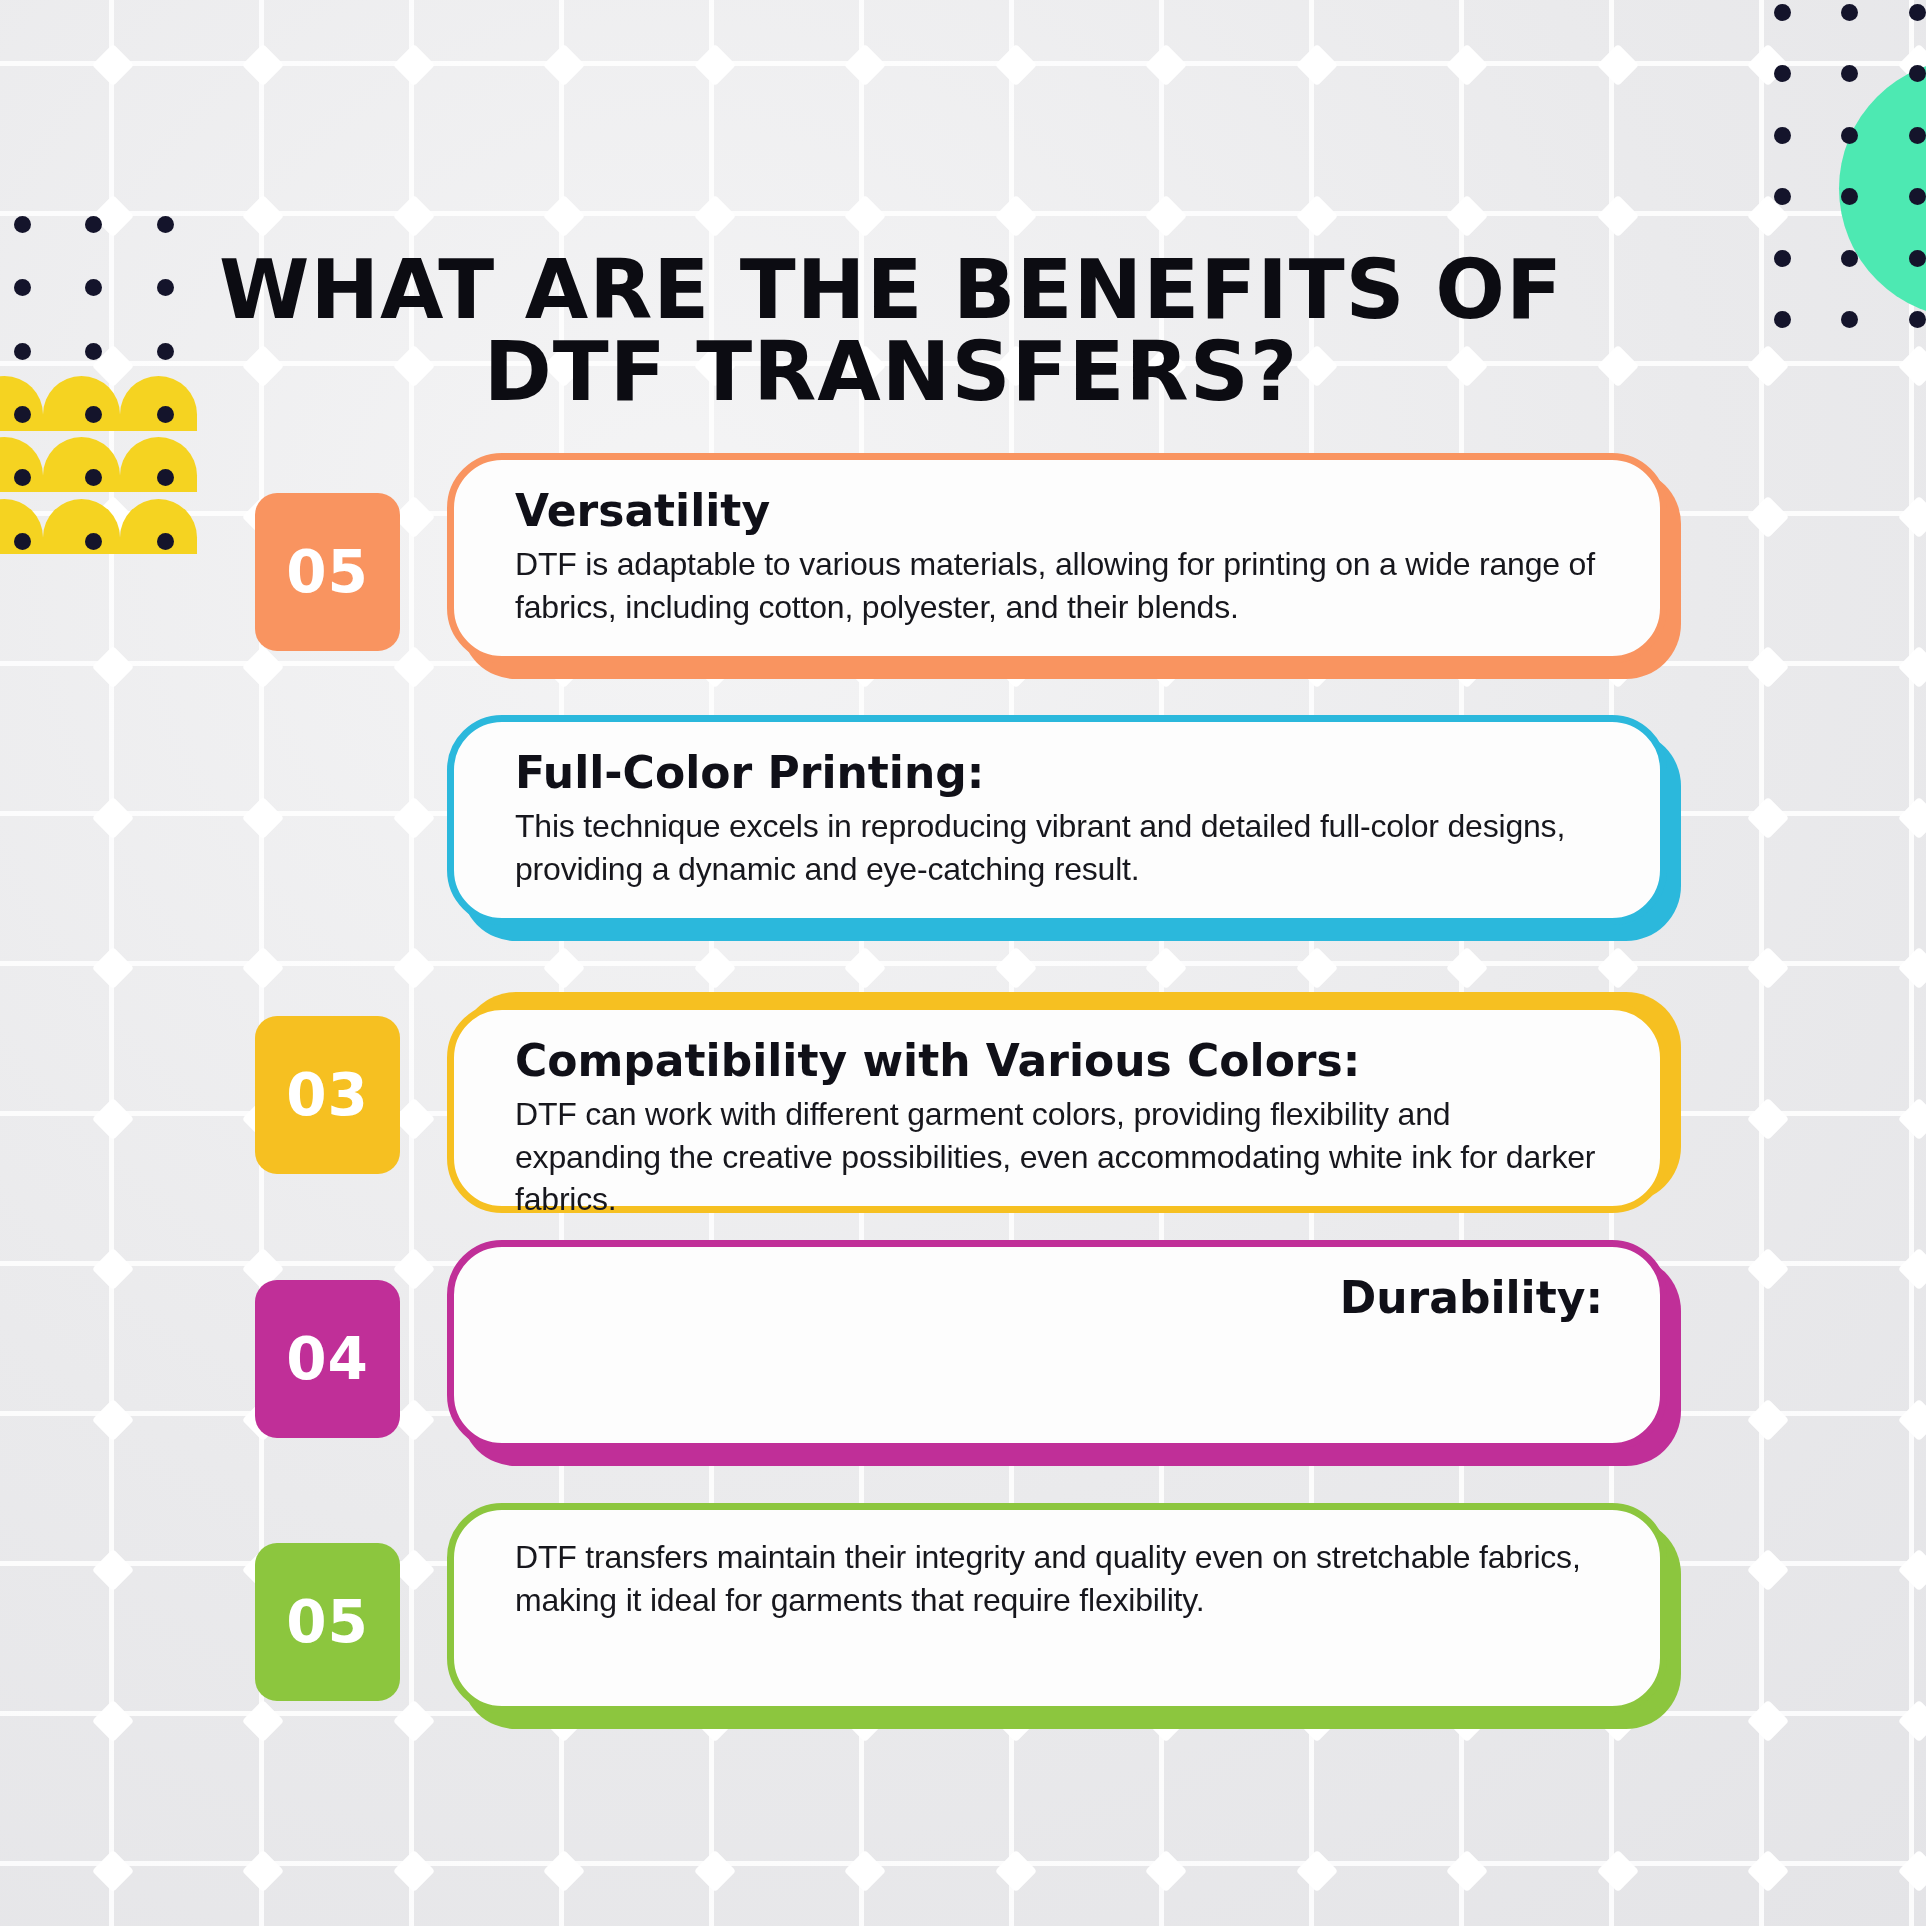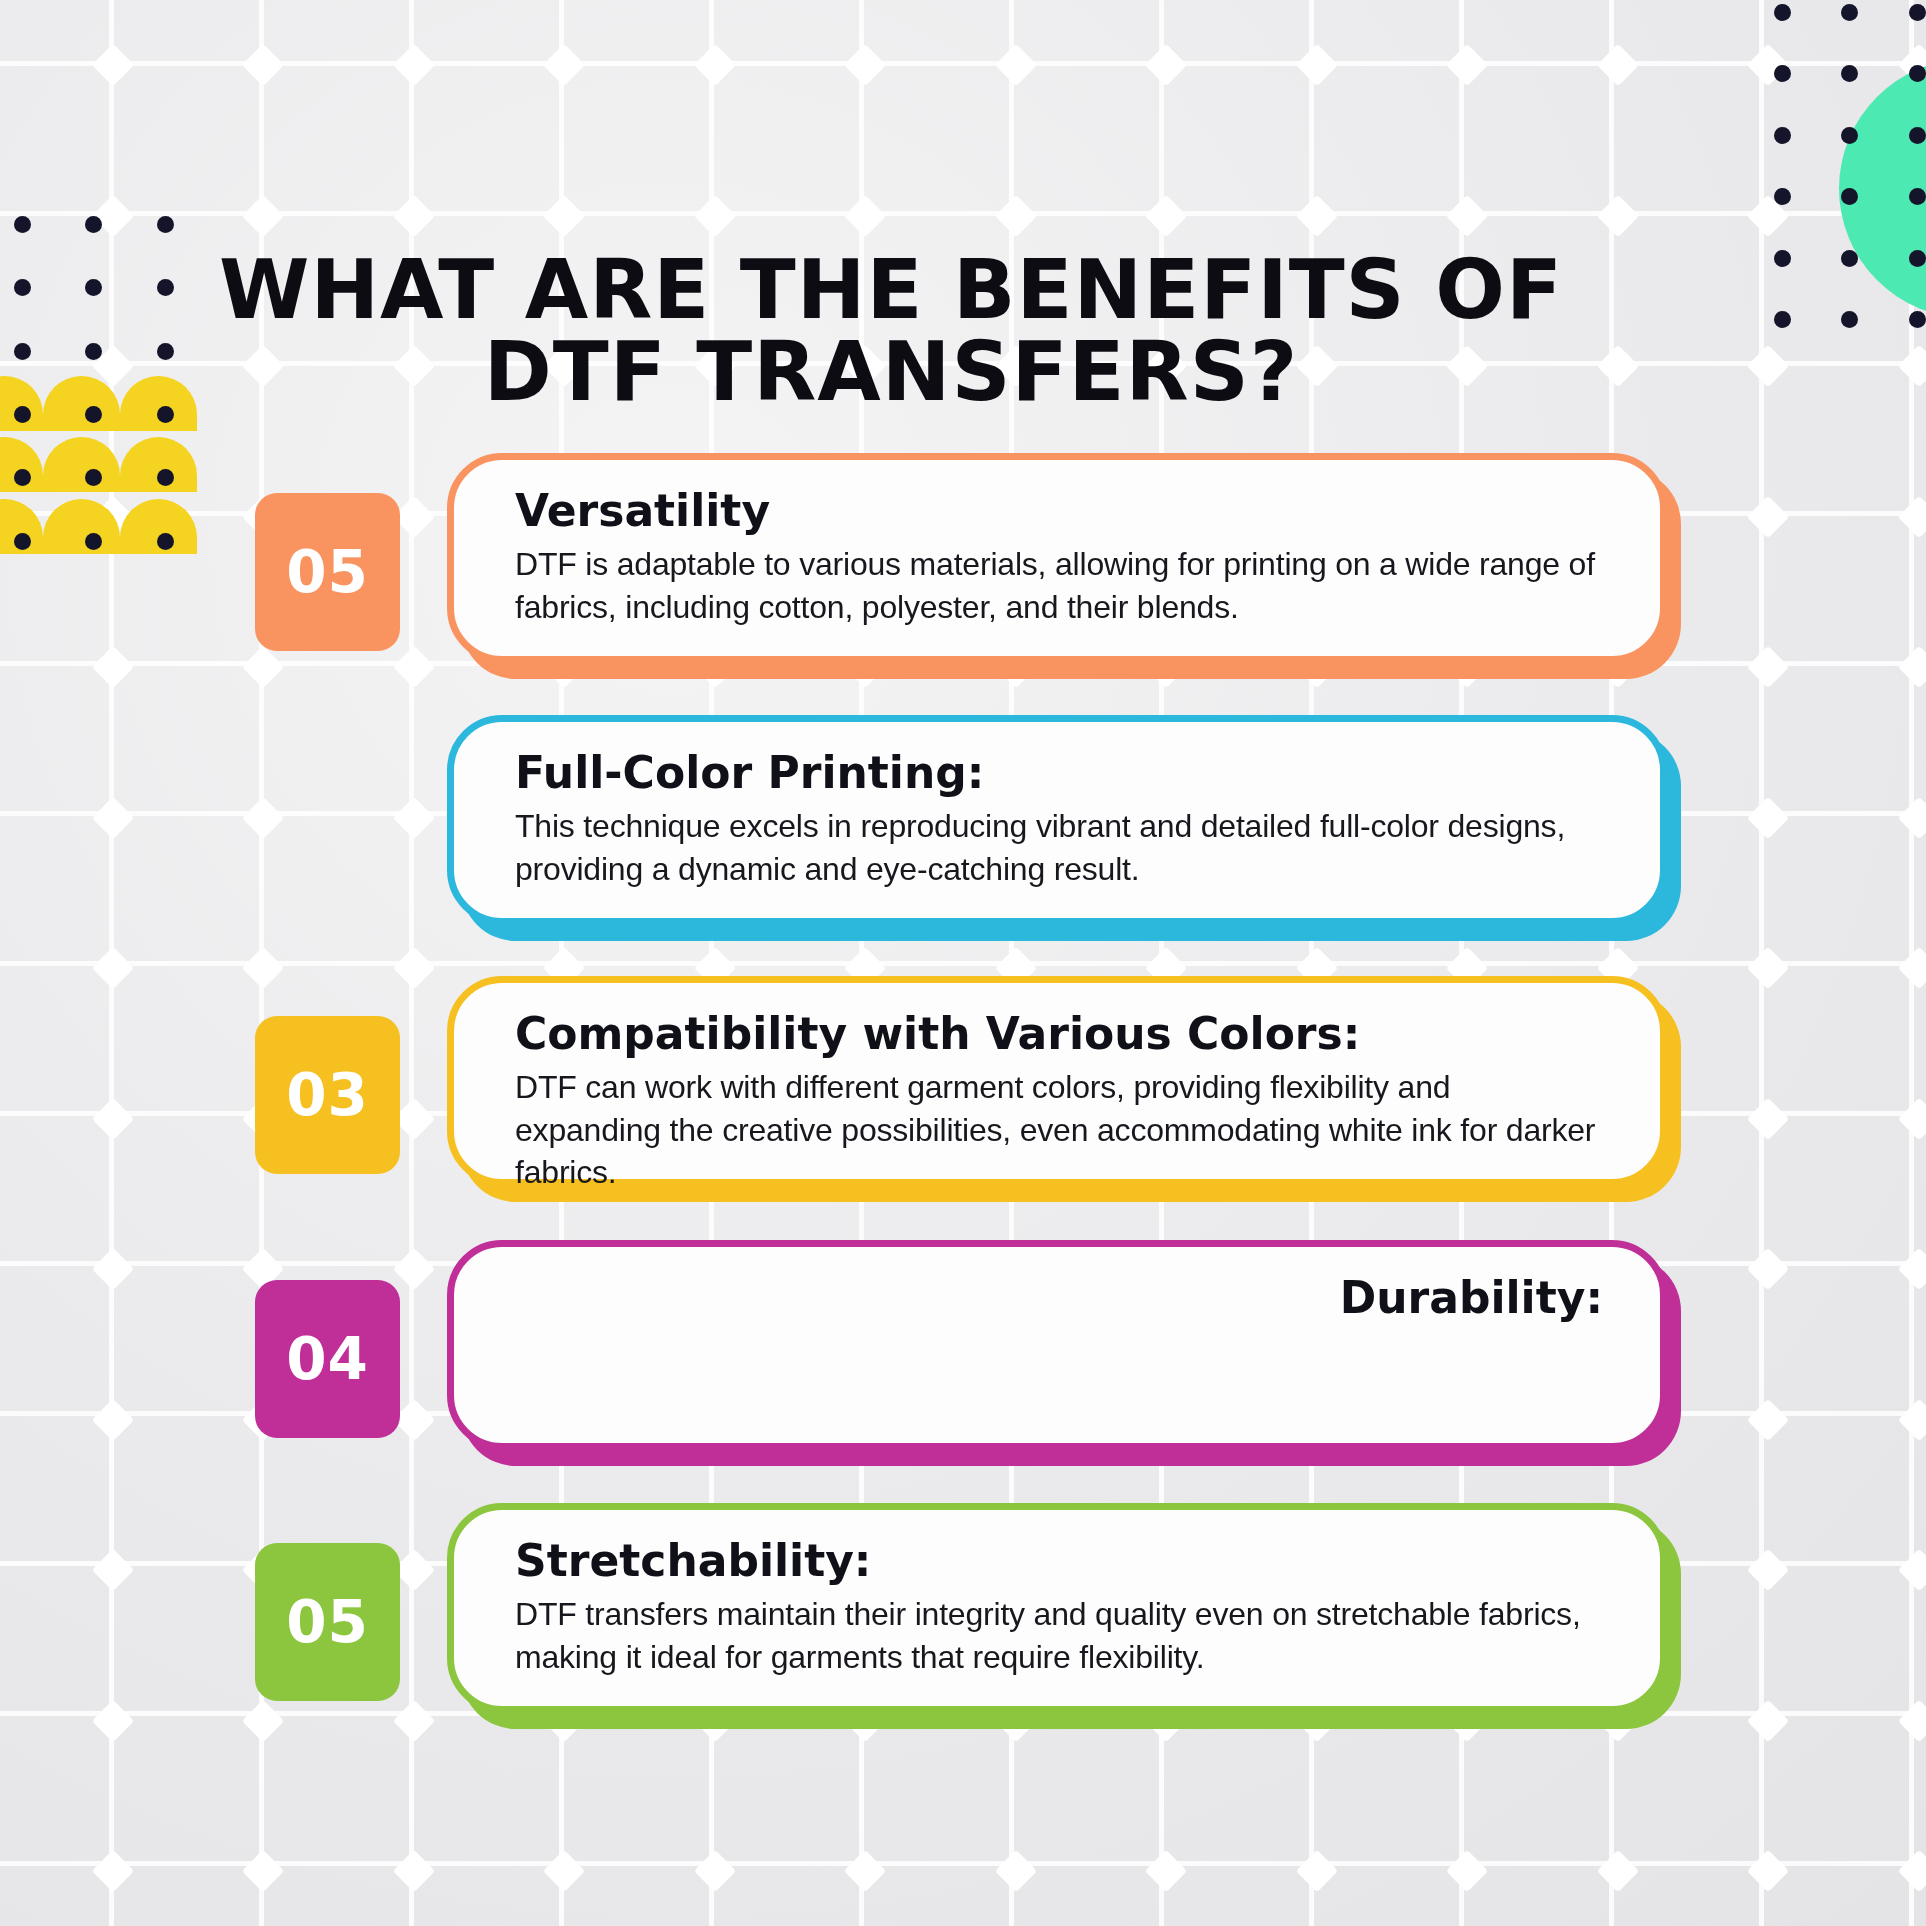--- a/index.html
+++ b/index.html
@@ -425,41 +425,40 @@
           <div class="card" style="border-color: rgb(43, 184, 220);">
             <h3>Full-Color Printing:</h3>
             <p>This technique excels in reproducing vibrant and detailed full-color designs, providing a dynamic and eye-catching result.</p>
           </div>
         </div>
       </div>
       <div class="row" style="top: 976px;">
         <div class="badge" style="background: rgb(246, 192, 33);">03</div>
         <div class="card-wrap">
           <div class="card-shadow" style="background: rgb(246, 192, 33);"></div>
-          <div class="card" style="border-color: rgb(246, 192, 33);">
+          <div class="card" style="border-color: rgb(246, 192, 33); margin-top: 27px;">
             <h3>Compatibility with Various Colors:</h3>
             <p>DTF can work with different garment colors, providing flexibility and expanding the creative possibilities, even accommodating white ink for darker fabrics.</p>
           </div>
         </div>
       </div>
       <div class="row" style="top: 1240px;">
         <div class="badge" style="background: rgb(192, 47, 152);">04</div>
         <div class="card-wrap">
           <div class="card-shadow" style="background: rgb(192, 47, 152);"></div>
           <div class="card" style="border-color: rgb(192, 47, 152); text-align: right;">
             <h3>Durability:</h3>
           </div>
         </div>
       </div>
       <div class="row" style="top: 1503px;">
         <div class="badge" style="background: rgb(140, 198, 62);">05</div>
         <div class="card-wrap">
           <div class="card-shadow" style="background: rgb(140, 198, 62);"></div>
           <div class="card" style="border-color: rgb(140, 198, 62);">
-            <h3>Stretchability:</h3>
             <p>DTF transfers maintain their integrity and quality even on stretchable fabrics, making it ideal for garments that require flexibility.</p>
           </div>
         </div>
       </div>
     </div>
 
 </div>
 
 
 </body></html>

